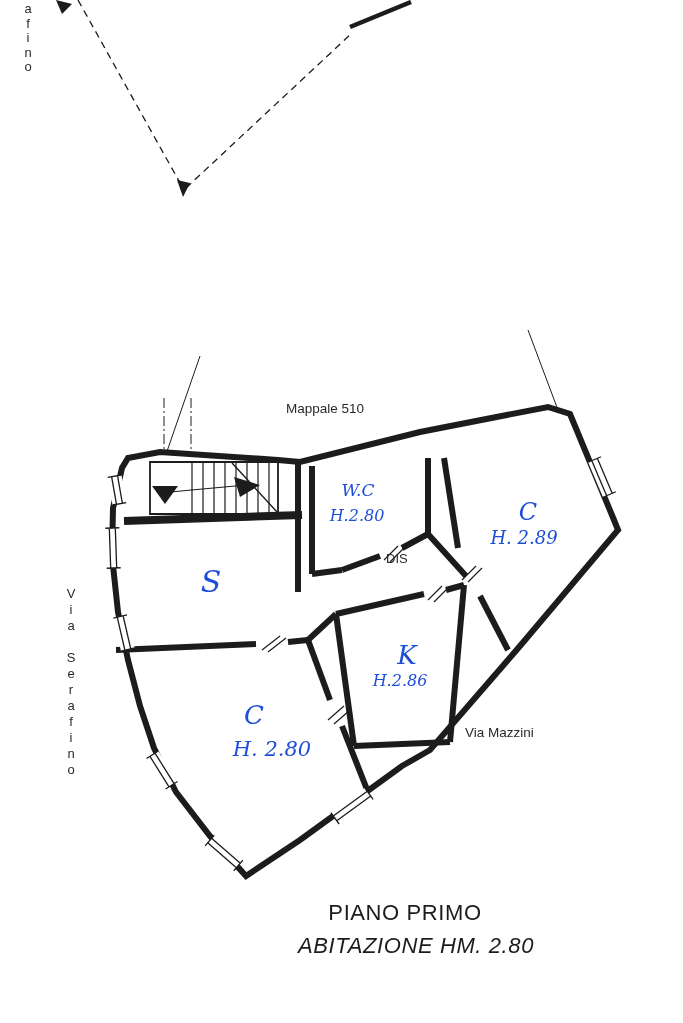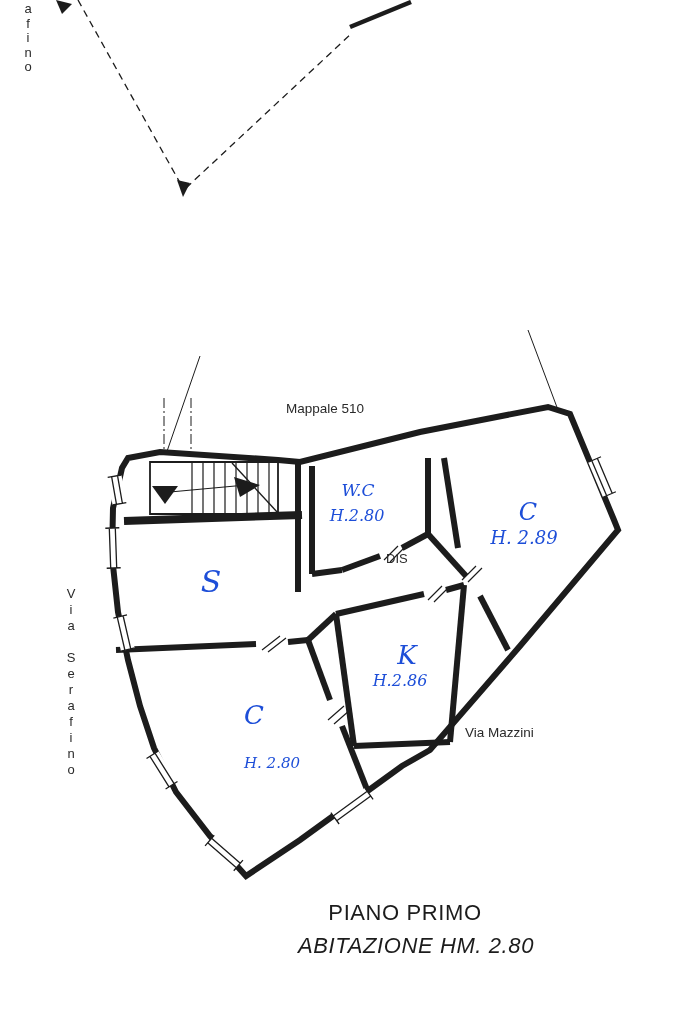--- a/index.html
+++ b/index.html
@@ -154,18 +154,18 @@
 
   <div class="hand" style="left:528px; top:498px; font-size:24px;">C</div>
   <div class="hand" style="left:524px; top:527px; font-size:18px;">H. 2.89</div>
 
   <div class="hand" style="left:211px; top:564px; font-size:30px;">S</div>
 
   <div class="hand" style="left:407px; top:640px; font-size:26px;">K</div>
   <div class="hand" style="left:400px; top:671px; font-size:16px;">H.2.86</div>
 
   <div class="hand" style="left:254px; top:700px; font-size:26px;">C</div>
-  <div class="hand" style="left:272px; top:754px; font-size:15px;text-align:right;">H. 2.80</div>
+  <div class="hand" style="left:272px; top:737px; font-size:21px;text-align:right;">H. 2.80</div>
 
   <div class="caption" style="left:405px; top:900px;">PIANO PRIMO</div>
   <div class="caption" style="left:416px; top:933px;font-style:italic;">ABITAZIONE HM. 2.80</div>
 
 </div>
 
 </body></html>

